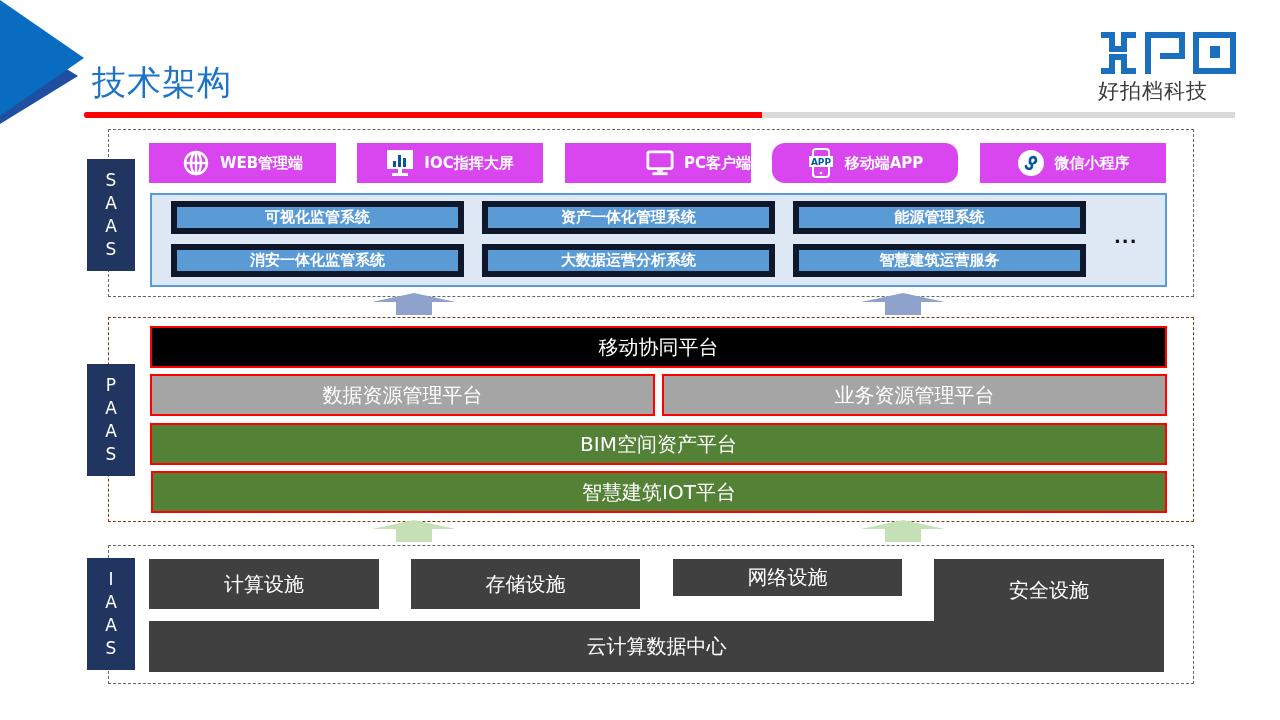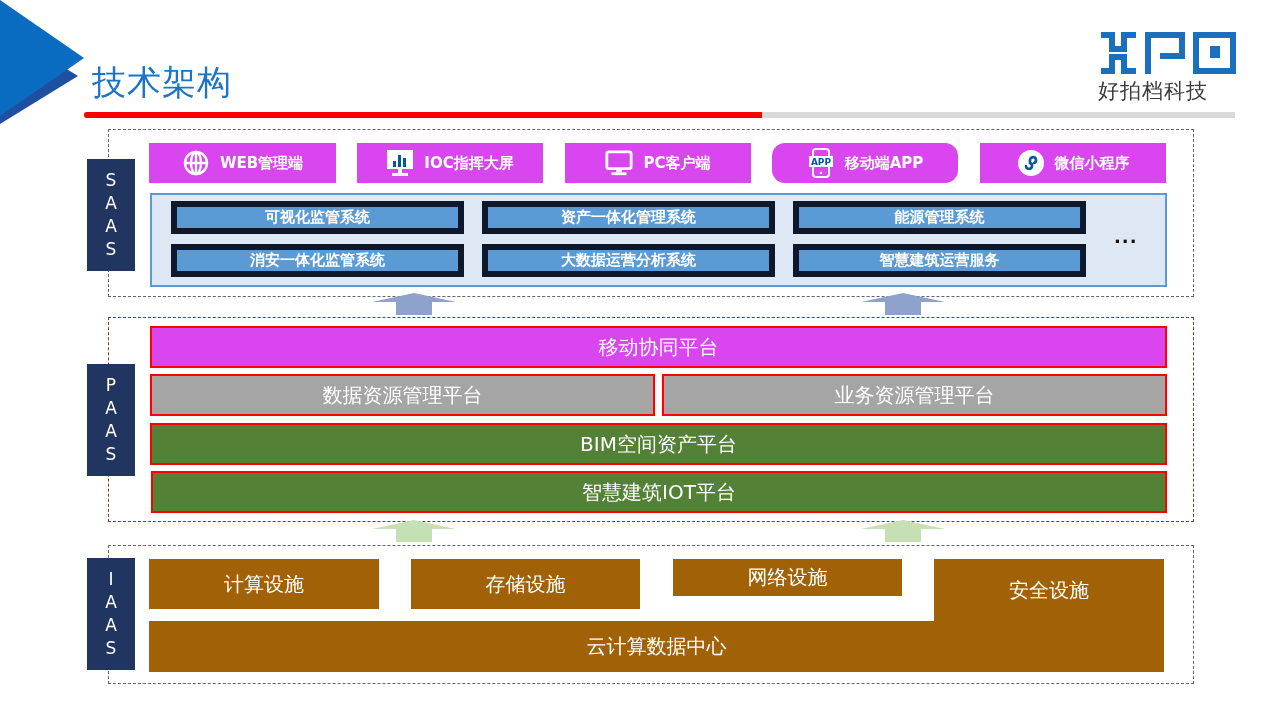--- a/index.html
+++ b/index.html
@@ -20,25 +20,25 @@
   .side span { display:block; }
 
   .client { background:#d946ef; color:#fff; font-weight:bold; font-size:15px; display:flex; align-items:center; justify-content:center; gap:10px; }
   .client .ic { width:28px; height:28px; display:flex; align-items:center; justify-content:center; }
 
   .saas-panel { background:#dee8f4; border:2px solid #5b9bd5; }
   .sys { background:#5b9bd5; border:6px solid #0f172a; color:#fff; font-weight:bold; font-size:15px; display:flex; align-items:center; justify-content:center; }
   .ellipsis { color:#111; font-size:18px; font-weight:bold; letter-spacing:1px; }
 
   .pbar { border:2px solid #ff0000; color:#fff; font-size:20px; display:flex; align-items:center; justify-content:center; }
-  .pbar.blue { background:#d946ef; }
+  .pbar.blue { background:#000000; }
   .pbar.gray { background:#a5a5a5; }
   .pbar.green { background:#538135; }
 
-  .ibox { background:#a16207; color:#fff; font-size:20px; display:flex; align-items:center; justify-content:center; }
+  .ibox { background:#404040; color:#fff; font-size:20px; display:flex; align-items:center; justify-content:center; }
 </style>
 </head>
 <body>
 
 <div class="abs" style="left:0;top:0;width:90px;height:140px;">
   <svg width="90" height="140" viewBox="0 0 90 140">
     <polygon points="0,28 78,76 0,124" fill="#1f4fa0"></polygon>
     <polygon points="0,0 84,58 0,116" fill="#0a6cc0"></polygon>
   </svg>
 </div>
@@ -89,21 +89,21 @@
         <rect x="1" y="1" width="26" height="19" fill="#fff"></rect>
         <rect x="7" y="12" width="3" height="6" fill="#0457a0"></rect>
         <rect x="12" y="6" width="3" height="12" fill="#0457a0"></rect>
         <rect x="17" y="9" width="3" height="9" fill="#0457a0"></rect>
         <rect x="12" y="20" width="4" height="4" fill="#fff"></rect>
         <rect x="6" y="24" width="16" height="3" fill="#fff"></rect>
       </svg>
   </span>
   <span>IOC指挥大屏</span>
 </div>
-<div class="abs client" style="left:565px;top:143px;width:186px;height:40px;">
+<div class="abs client" style="left:565px;top:143px;width:186px;height:40px;justify-content:flex-end;">
   <span class="ic">
     <svg width="30" height="28" viewBox="0 0 30 28">
         <rect x="2" y="2" width="26" height="18" rx="2" fill="none" stroke="#fff" stroke-width="3"></rect>
         <rect x="12" y="20" width="6" height="4" fill="#fff"></rect>
         <rect x="7" y="24" width="16" height="3" fill="#fff"></rect>
       </svg>
   </span>
   <span>PC客户端</span>
 </div>
 <div class="abs client" style="left:772px;top:143px;width:186px;height:40px;border-radius:13px;">

